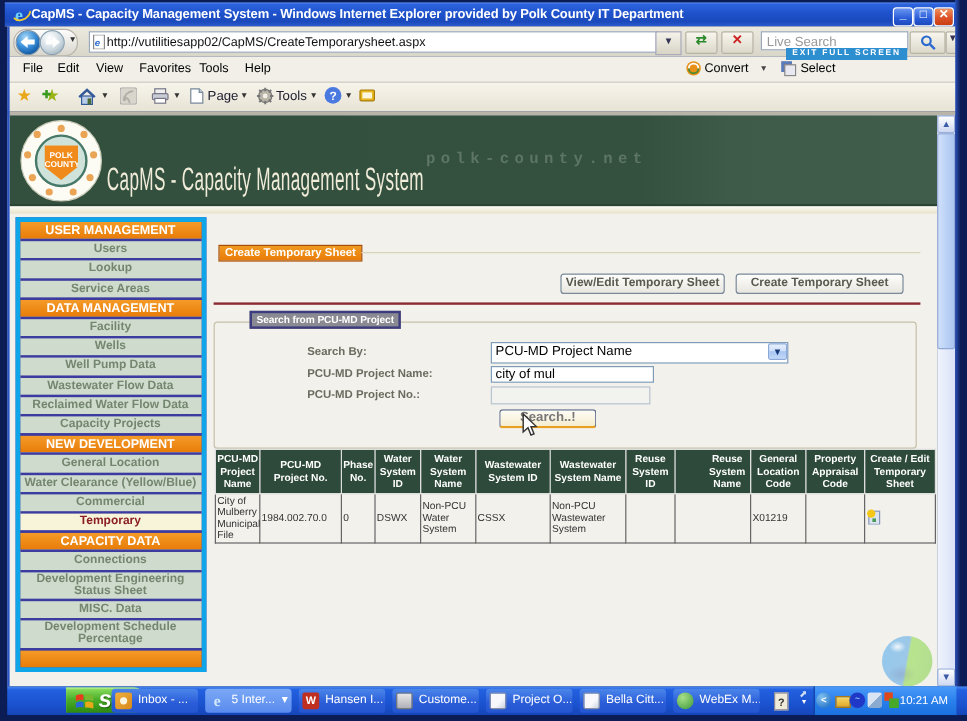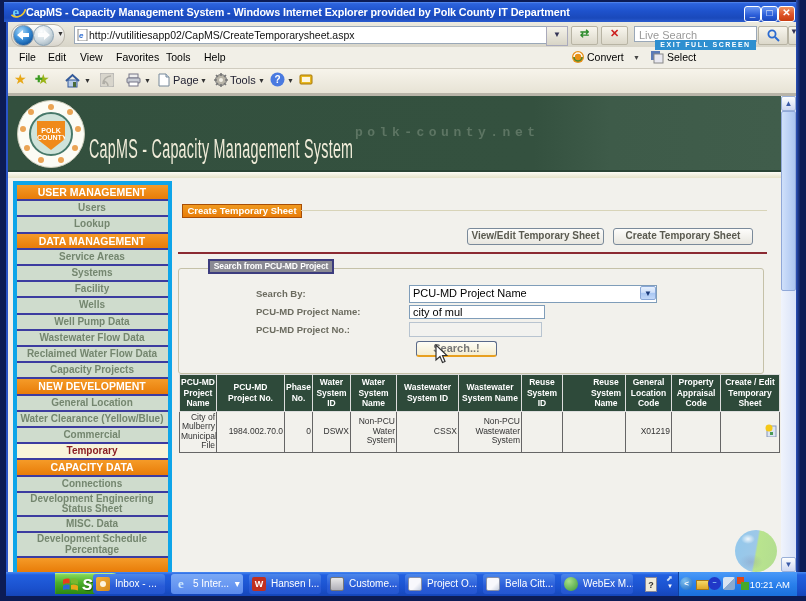--- a/index.html
+++ b/index.html
@@ -67,21 +67,21 @@
   #lab1{left:252px;top:192px;} #lab2{left:252px;top:210px;} #lab3{left:252px;top:228px;}
   #dropdown{position:absolute;left:405px;top:189px;width:246px;height:16px;background:#fff;border:1px solid #7f9db9;font-size:11px;line-height:15px;color:#000;}
   #dropdown .dtext{position:absolute;left:3px;}
   #dropdown .dbtn{position:absolute;right:0;top:0;width:16px;height:14px;background:linear-gradient(180deg,#e6f0fd 0%,#cfe0fa 45%,#a8c6f2 50%,#c2d8f8 100%);border:1px solid #8aa8d8;border-radius:2px;color:#1a3a7a;font-size:8px;text-align:center;line-height:14px;box-sizing:border-box;}
   #inpname{position:absolute;left:405px;top:209px;width:131px;height:12px;background:#fff;border:1px solid #7f9db9;font-size:11px;line-height:12px;color:#000;padding-left:3px;}
   #inpno{position:absolute;left:405px;top:226px;width:131px;height:13px;background:#f2f2ef;border:1px solid #b8c4d0;}
   #searchbtn{position:absolute;left:412px;top:245px;width:79px;height:13px;background:linear-gradient(180deg,#fefdf6,#f5edd0);border:1px solid #5a6a8a;border-bottom:2px solid #e8a020;border-radius:3px;color:#777;font-weight:bold;font-size:11px;text-align:center;line-height:12px;}
   
   #rtable{position:absolute;left:175px;top:278px;border-collapse:collapse;table-layout:fixed;width:577px;}
   #rtable th{background:#2e4a3a;color:#fff;font-size:8.5px;font-weight:bold;border:1px solid #ddd;padding:2px 1px;line-height:10.5px;}
-  #rtable td{background:#f2f1ec;color:#333;font-size:8.5px;border:1px solid #666;text-align:right;padding:1px 1px;line-height:9.5px;height:38px;}
+  #rtable td{background:#f2f1ec;color:#333;font-size:8.5px;border:1px solid #666;text-align:left;padding:1px 1px;line-height:9.5px;height:38px;}
   
   #sphere{position:absolute;left:731px;top:434px;width:42px;height:42px;border-radius:50%;
     background:linear-gradient(100deg,#93c8ec 0%,#9dc8e8 48%,#b9e48e 52%,#b2dd90 100%);}
   #sphere:after{content:"";position:absolute;left:6px;top:4px;width:14px;height:10px;border-radius:50%;background:radial-gradient(closest-side,rgba(255,255,255,.85),rgba(255,255,255,0));}
   #sphere:before{content:"";position:absolute;left:4px;bottom:2px;width:24px;height:16px;border-radius:50%;background:radial-gradient(closest-side,rgba(120,120,160,.25),rgba(120,120,160,0));}
   
   #vscroll{left:781px;top:96px;width:15px;height:476px;background:linear-gradient(90deg,#f0f4fc,#d8e2f8);}
   .sarrow{position:absolute;left:0px;width:15px;height:15px;background:linear-gradient(180deg,#fdfefe,#cfd8f2);border:1px solid #9ab0d8;border-radius:2px;box-sizing:border-box;color:#3a5aa8;font-size:8px;text-align:center;line-height:13px;}
   #sthumb{position:absolute;left:0px;top:15px;width:15px;height:180px;background:linear-gradient(90deg,#cfe0fa,#aac4f0);border:1px solid #90a8d8;border-radius:2px;box-sizing:border-box;}
   
@@ -231,23 +231,22 @@
           <div>POLK<br>COUNTY</div>
         </div>
       </div>
       <div id="bannertitle">CapMS - Capacity Management System</div>
       <div id="bannerline"></div>
     </div>
     <div id="sidebar">
       <div class="srow shead">USER MANAGEMENT</div>
       <div class="srow">Users</div>
       <div class="srow">Lookup</div>
+      <div class="srow">Service Areas</div>
       <div class="srow shead">DATA MANAGEMENT</div>
-      <div class="srow">Service Areas</div>
-      <div class="srow">Systems</div>
       <div class="srow">Facility</div>
       <div class="srow">Wells</div>
       <div class="srow">Well Pump Data</div>
       <div class="srow">Wastewater Flow Data</div>
       <div class="srow">Reclaimed Water Flow Data</div>
       <div class="srow">Capacity Projects</div>
       <div class="srow shead">NEW DEVELOPMENT</div>
       <div class="srow">General Location</div>
       <div class="srow">Water Clearance (Yellow/Blue)</div>
       <div class="srow">Commercial</div>

